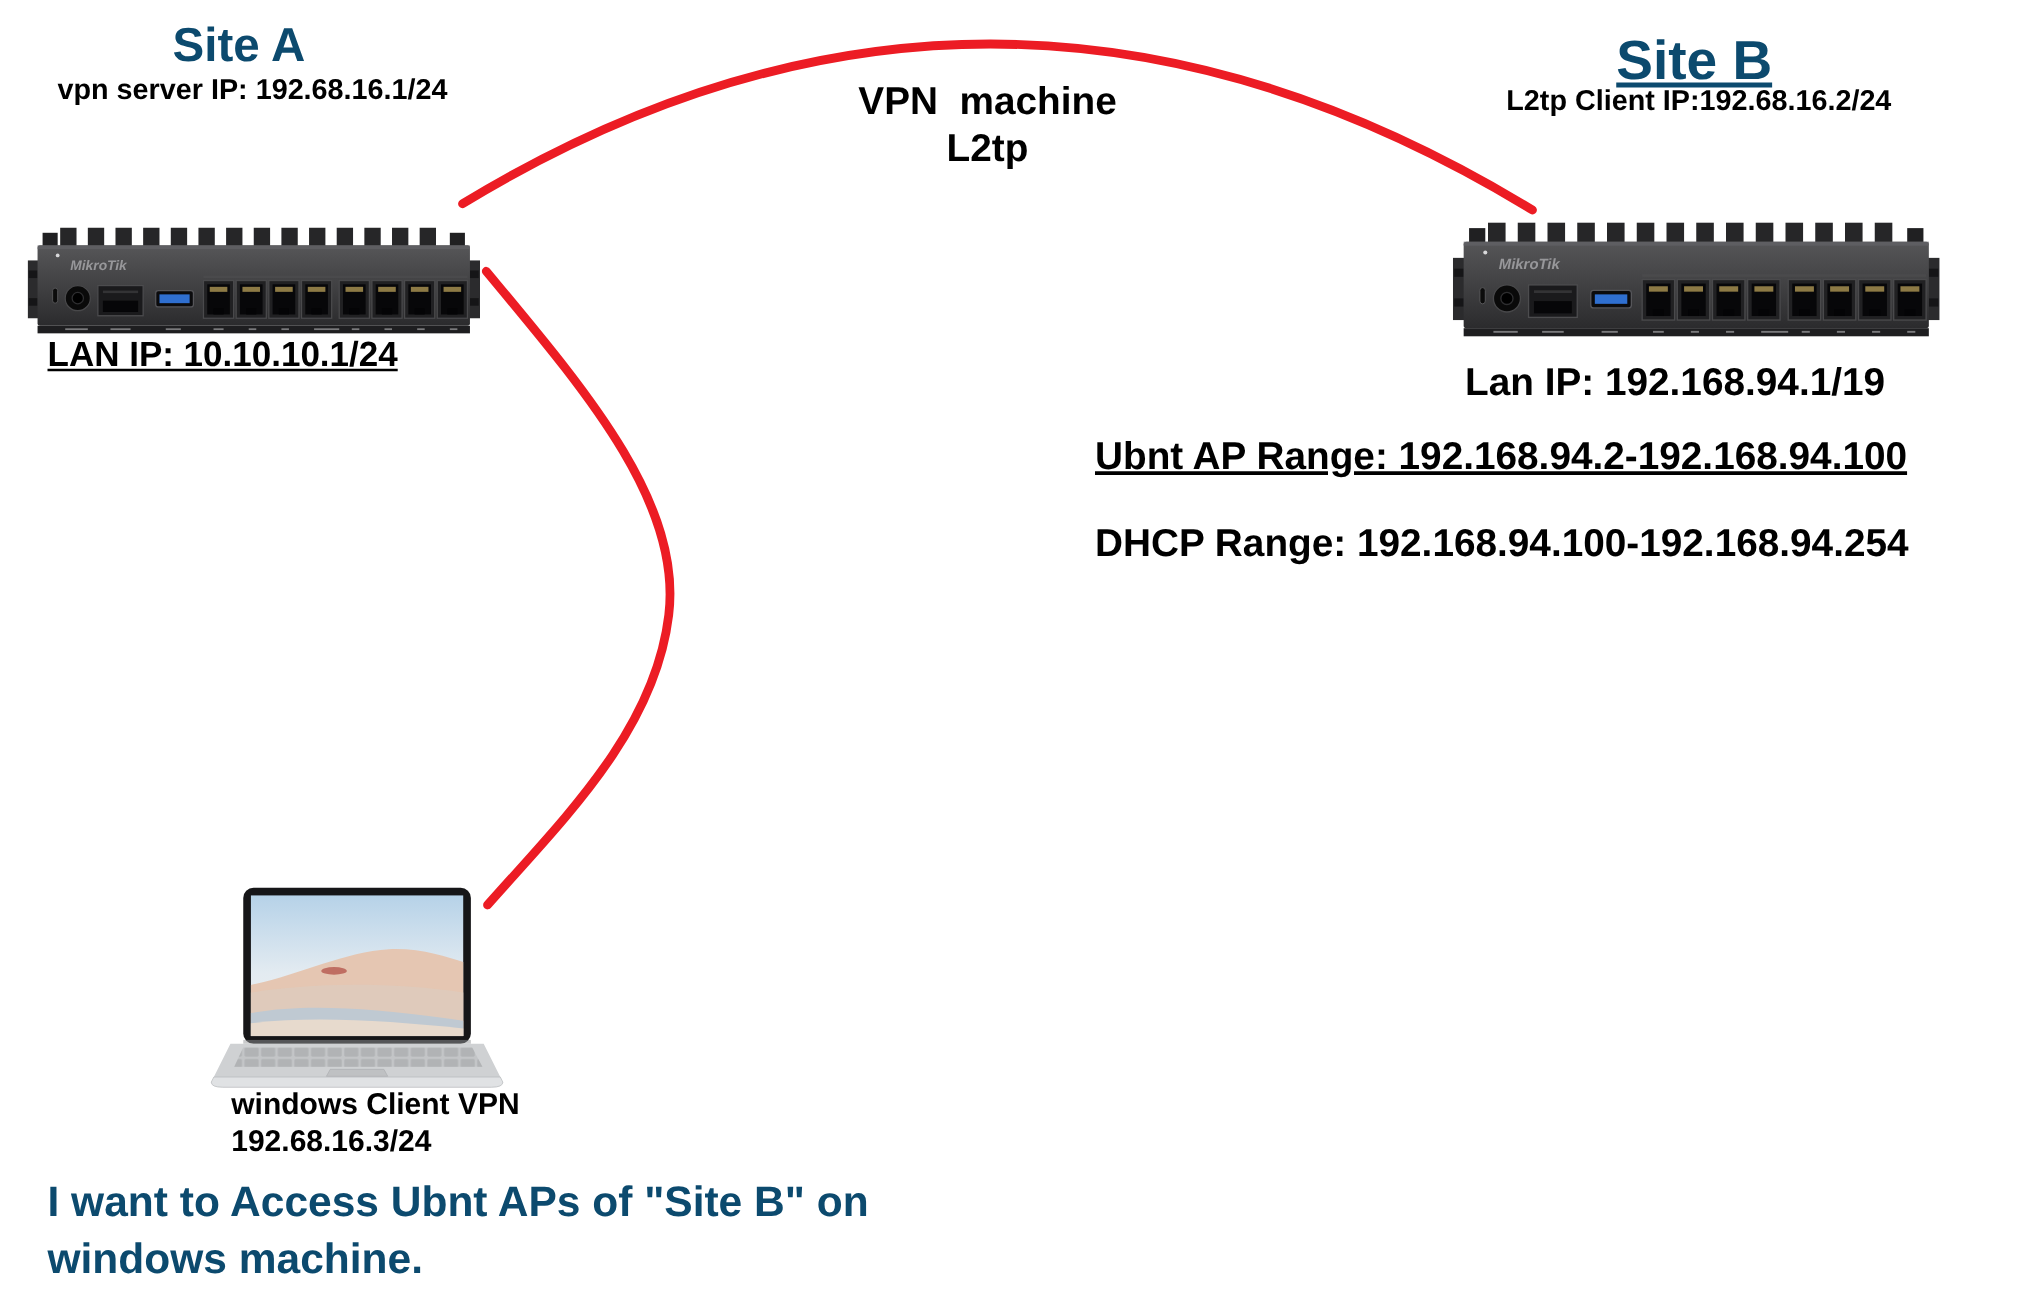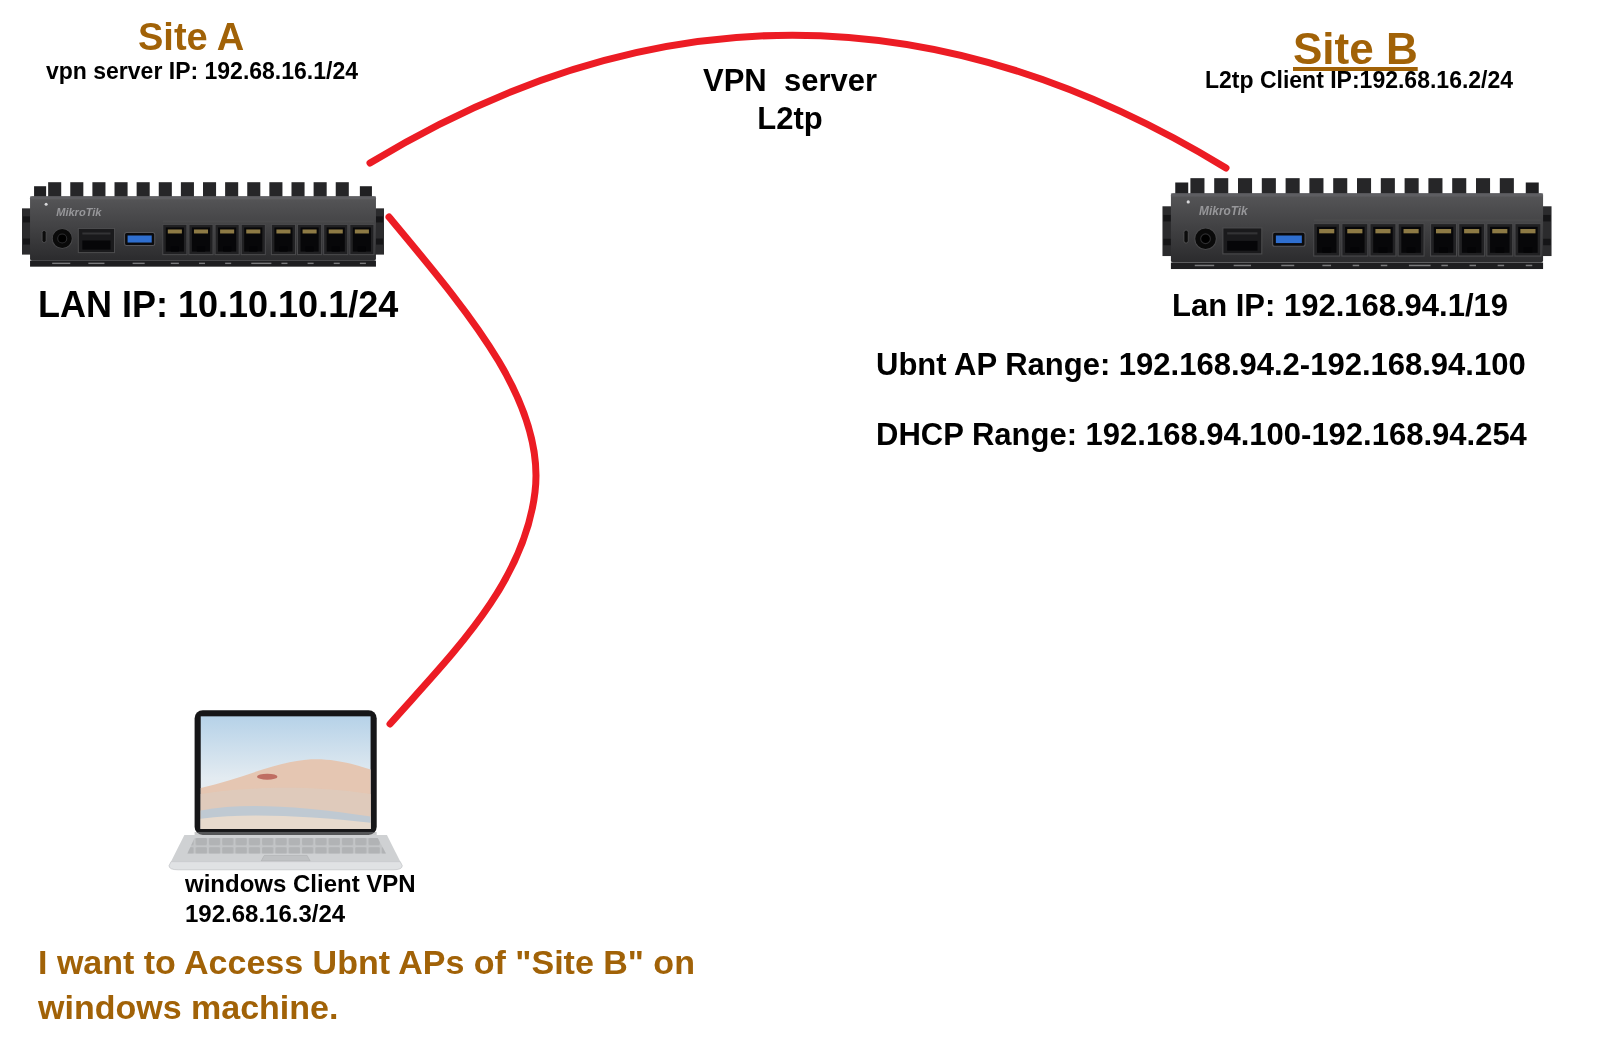--- a/index.html
+++ b/index.html
@@ -1,30 +1,30 @@
 <!DOCTYPE html>
 <html><head>
 <meta charset="utf-8">
 <style>
   html,body{margin:0;padding:0;}
   body{
     width:1624px;height:1044px;position:relative;overflow:hidden;background:#ffffff;
     font-family:"Liberation Sans","DejaVu Sans",sans-serif;font-weight:bold;color:#000;
   }
   .abs{position:absolute;white-space:nowrap;}
-  .red{color:#a16207;}
+  .red{color:#0c4a6e;}
   .t-site-a-title{left:138px;top:16px;font-size:38px;}
   .t-site-a-sub{left:46px;top:58px;font-size:23px;text-align:center;}
-  .t-lan-a{left:38px;top:284px;font-size:36px;}
+  .t-lan-a{left:38px;top:268px;font-size:28px;text-decoration:underline;}
   .t-tunnel{left:640px;top:62px;width:300px;text-align:center;font-size:31px;line-height:38px;}
   .t-tunnel .pre{white-space:pre;}
   .t-site-b-title{left:1293px;top:24px;font-size:44px;text-decoration:underline;}
   .t-site-b-sub{left:1205px;top:67px;font-size:23px;}
   .t-lan-b{left:1172px;top:288px;font-size:31px;}
-  .t-ubnt{left:876px;top:347px;font-size:31px;}
+  .t-ubnt{left:876px;top:347px;font-size:31px;text-decoration:underline;}
   .t-dhcp{left:876px;top:417px;font-size:31px;}
   .t-client1{left:185px;top:870px;font-size:24px;}
   .t-client2{left:185px;top:900px;font-size:24px;}
   .t-note{left:38px;top:940px;font-size:34px;line-height:45px;white-space:nowrap;}
   .router-a{left:22px;top:180px;width:362px;height:111px;}
   .router-b{left:1162px;top:176px;width:390px;height:119px;}
   .laptop{left:168px;top:708px;width:266px;height:164px;}
   .overlay{left:0;top:0;pointer-events:none;}
   svg{display:block;}
 </style>
@@ -159,21 +159,21 @@
       </g>
     </symbol>
   </defs>
 </svg>
 
 <div class="abs red t-site-a-title">Site A</div>
 <div class="abs t-site-a-sub">vpn server IP: 192.68.16.1/24</div>
 <div class="abs t-lan-a">LAN IP: 10.10.10.1/24</div>
 
 <div class="abs t-tunnel">
-  <div class="pre">VPN  server</div>
+  <div class="pre">VPN  machine</div>
   <div>L2tp</div>
 </div>
 
 <div class="abs red t-site-b-title">Site B</div>
 <div class="abs t-site-b-sub">L2tp Client IP:192.68.16.2/24</div>
 <div class="abs t-lan-b">Lan IP: 192.168.94.1/19</div>
 <div class="abs t-ubnt">Ubnt AP Range: 192.168.94.2-192.168.94.100</div>
 <div class="abs t-dhcp">DHCP Range: 192.168.94.100-192.168.94.254</div>
 
 <div class="abs router-a">

